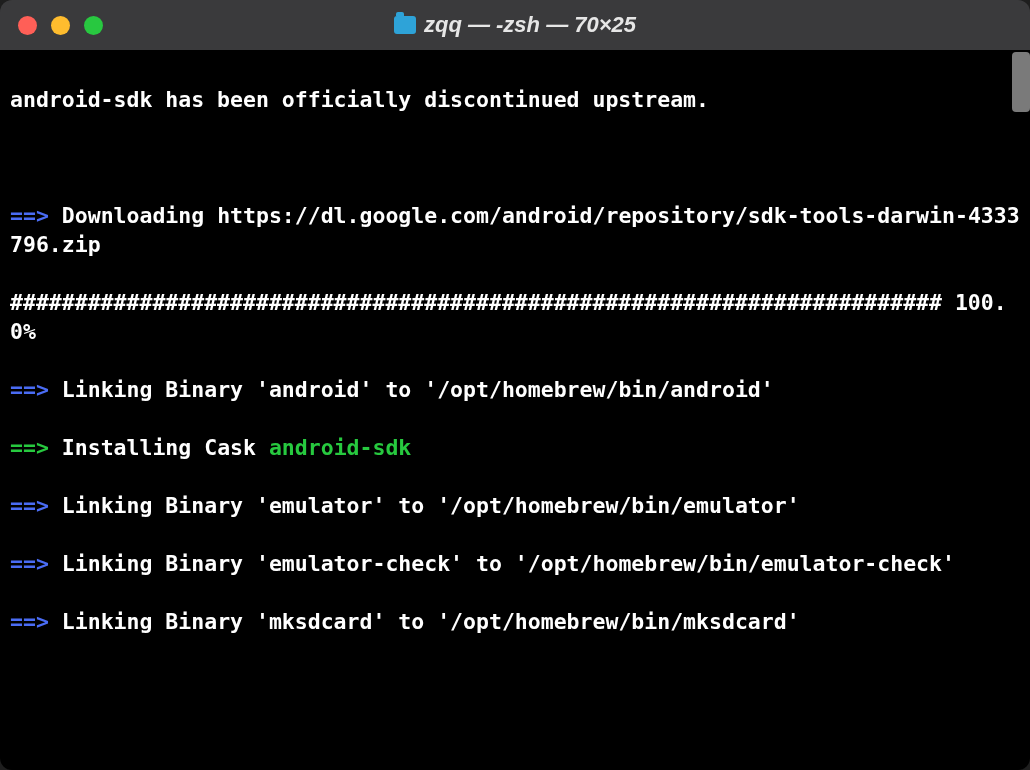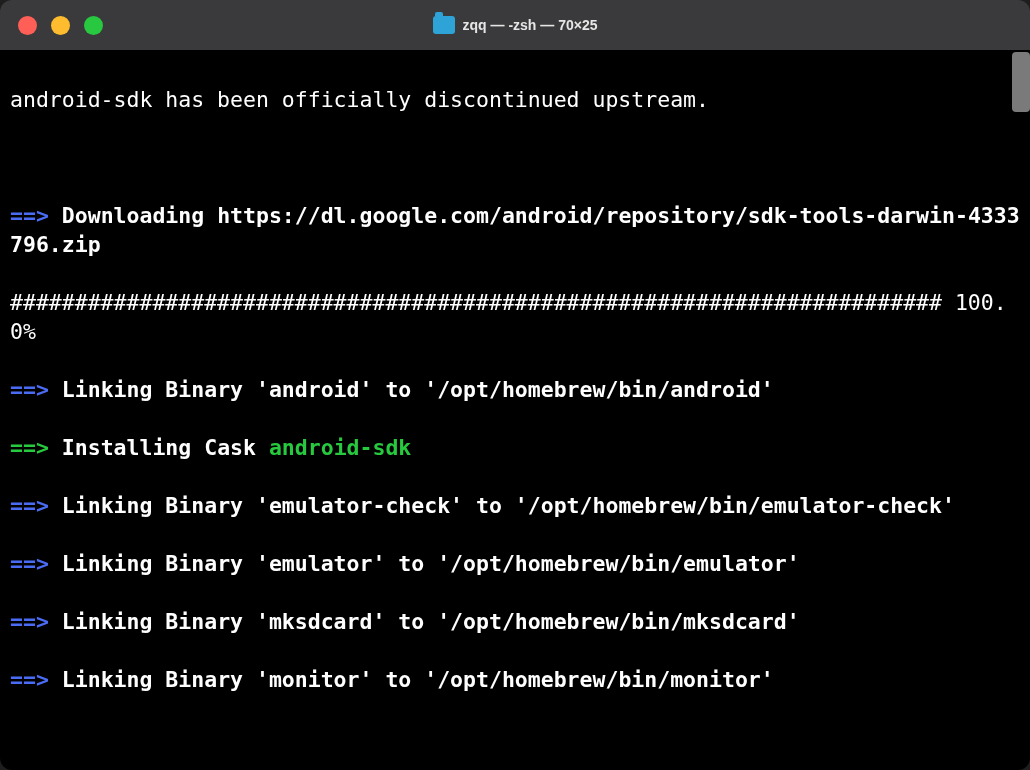--- a/index.html
+++ b/index.html
@@ -62,23 +62,24 @@
   .title-icon::before {
     content: "";
     position: absolute;
     top: -4px; left: 2px;
     width: 8px; height: 4px;
     background: #2ea3d8;
     border-radius: 2px 2px 0 0;
   }
   .title-text {
     color: #e6e6e6;
-    font-size: 14px;
+    font-size: 22px;
     font-weight: 600;
     font-family: -apple-system, "Segoe UI", sans-serif;
+    font-style: italic;
   }
 
   .terminal {
     flex: 1;
     background: #000;
     color: #fff;
     font-size: 21.5px;
     line-height: 29px;
     padding: 6px 6px 6px 10px;
     font-weight: 700;
@@ -90,21 +91,21 @@
   .scrollbar {
     position: absolute;
     right: 0;
     top: 52px;
     width: 18px;
     height: 60px;
     background: #7a7a7a;
     border-radius: 4px;
   }
 
-  .normal { color: #ffffff; font-weight: 400; }
+  .normal { color: #ffffff; font-weight: 700; }
   .bold { color: #ffffff; font-weight: 700; }
   .arrow { color: #4a6cf4; font-weight: 700; }
   .green { color: #27c93f; font-weight: 700; }
 
   .line { display: block; }
 </style>
 </head>
 <body>
 
 <div class="window">
@@ -121,24 +122,23 @@
     </div>
   </div>
 
   <div class="terminal">
 <span class="line normal">android-sdk has been officially discontinued upstream.</span>
 <span class="line">&nbsp;</span>
 <span class="line"><span class="arrow">==&gt;</span> <span class="bold">Downloading https://dl.google.com/android/repository/sdk-tools-darwin-4333796.zip</span></span>
 <span class="line normal">######################################################################## 100.0%</span>
 <span class="line"><span class="arrow">==&gt;</span> <span class="bold">Linking Binary 'android' to '/opt/homebrew/bin/android'</span></span>
 <span class="line"><span class="green">==&gt;</span> <span class="bold">Installing Cask </span><span class="green">android-sdk</span></span>
+<span class="line"><span class="arrow">==&gt;</span> <span class="bold">Linking Binary 'emulator' to '/opt/homebrew/bin/emulator'</span></span>
 <span class="line"><span class="arrow">==&gt;</span> <span class="bold">Linking Binary 'emulator-check' to '/opt/homebrew/bin/emulator-check'</span></span>
-<span class="line"><span class="arrow">==&gt;</span> <span class="bold">Linking Binary 'emulator' to '/opt/homebrew/bin/emulator'</span></span>
 <span class="line"><span class="arrow">==&gt;</span> <span class="bold">Linking Binary 'mksdcard' to '/opt/homebrew/bin/mksdcard'</span></span>
-<span class="line"><span class="arrow">==&gt;</span> <span class="bold">Linking Binary 'monitor' to '/opt/homebrew/bin/monitor'</span></span>
 
 
 
 
 
 
 
 
 
 

